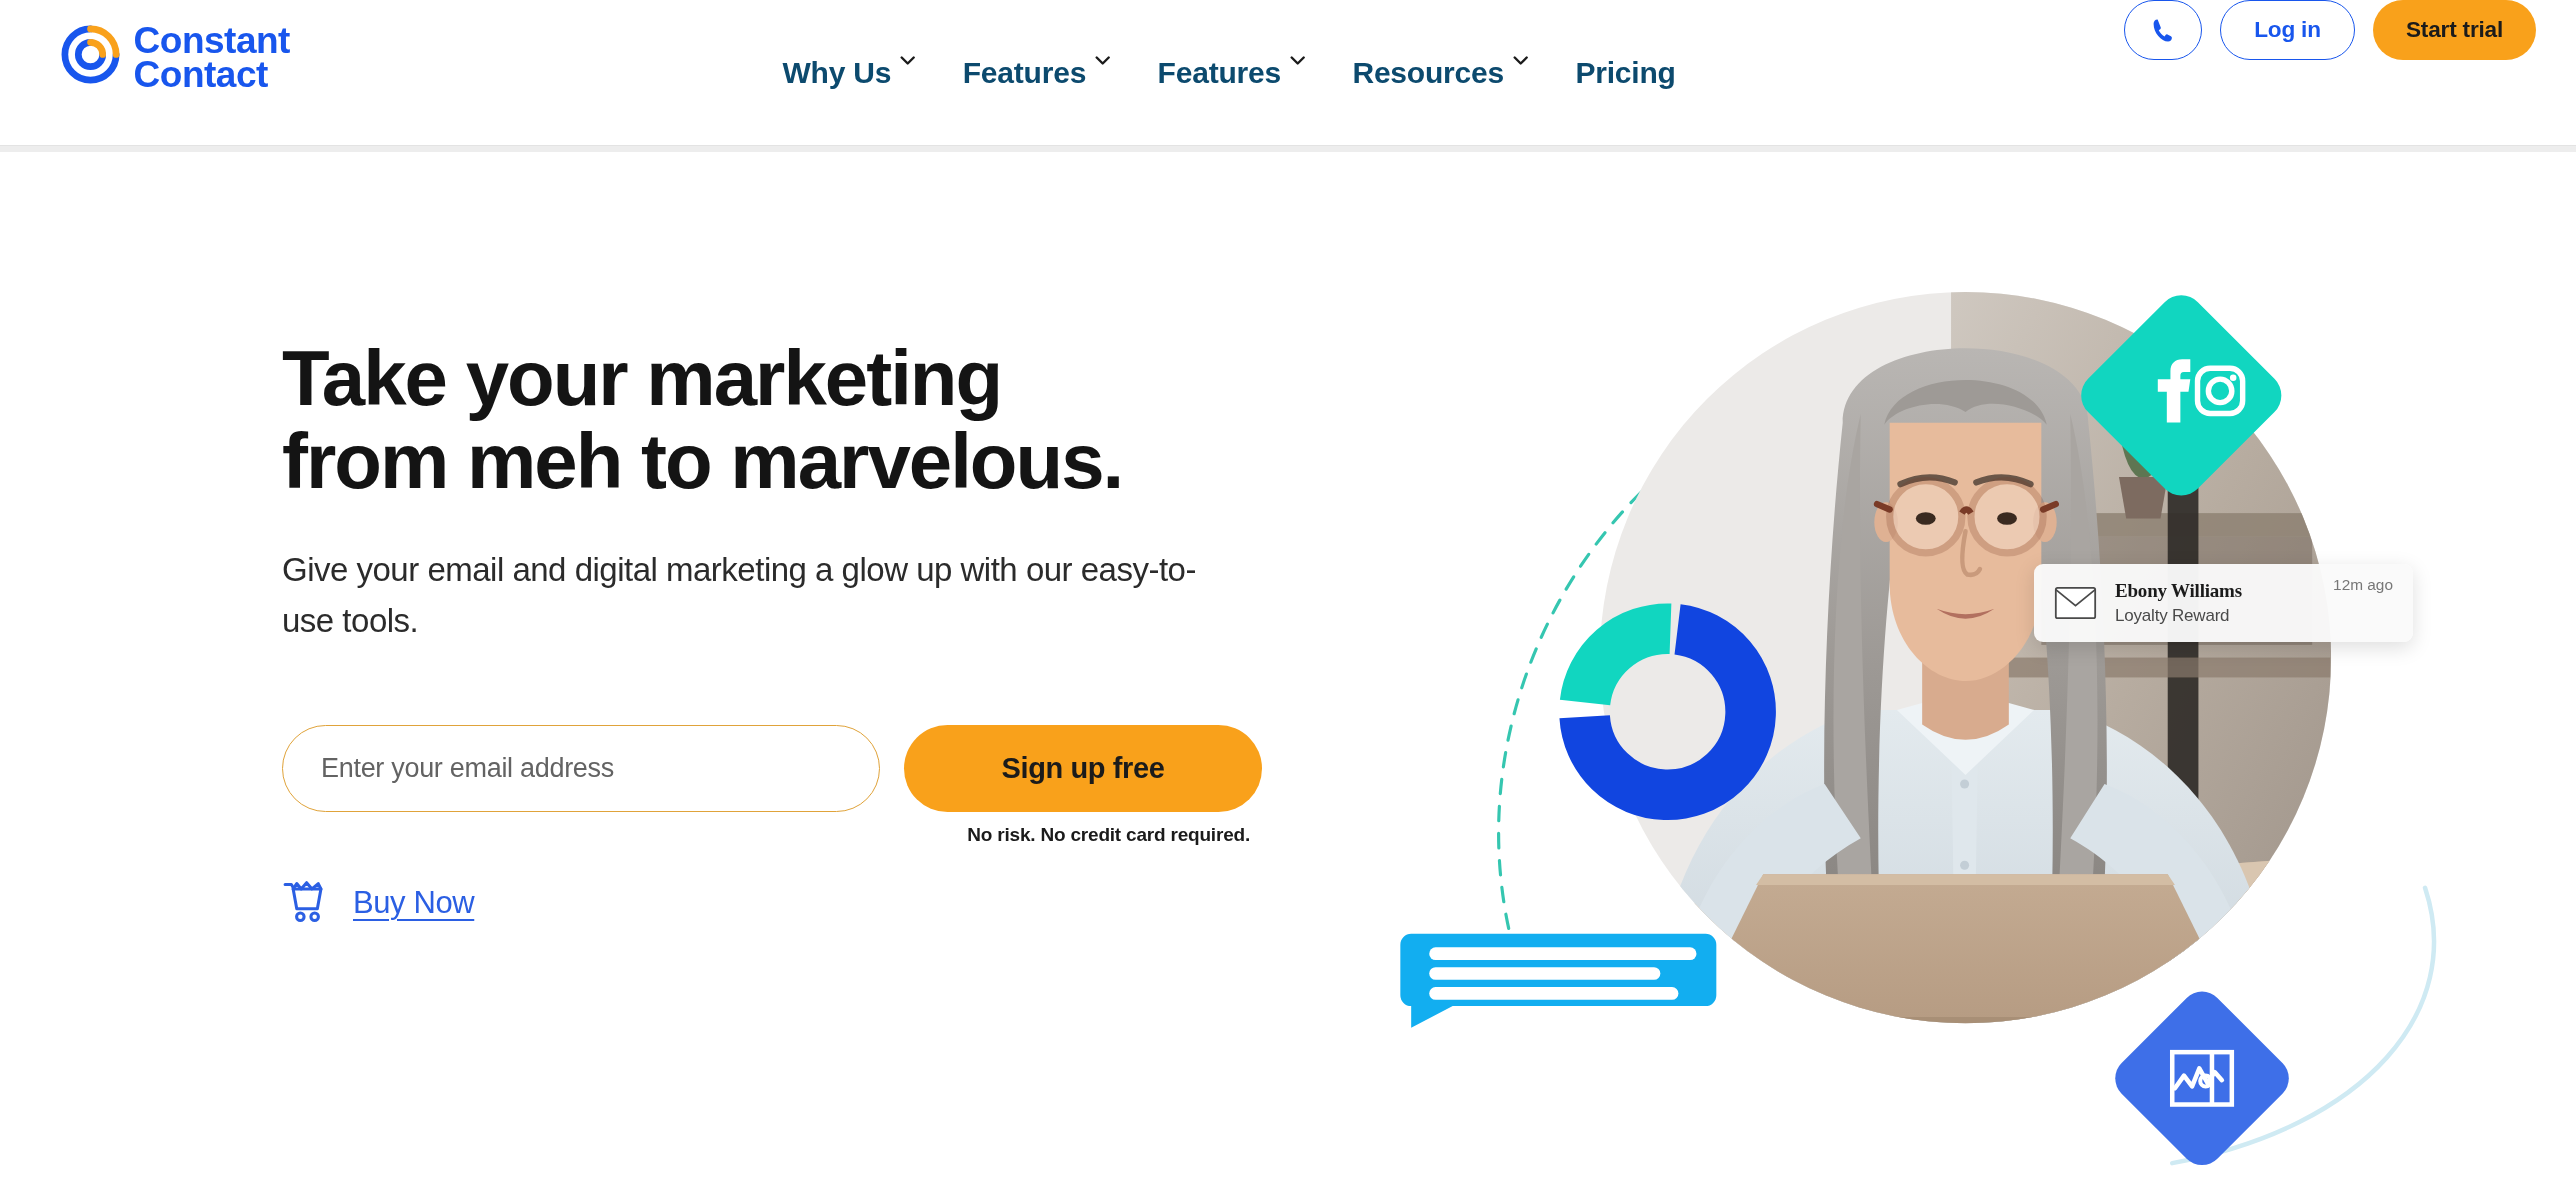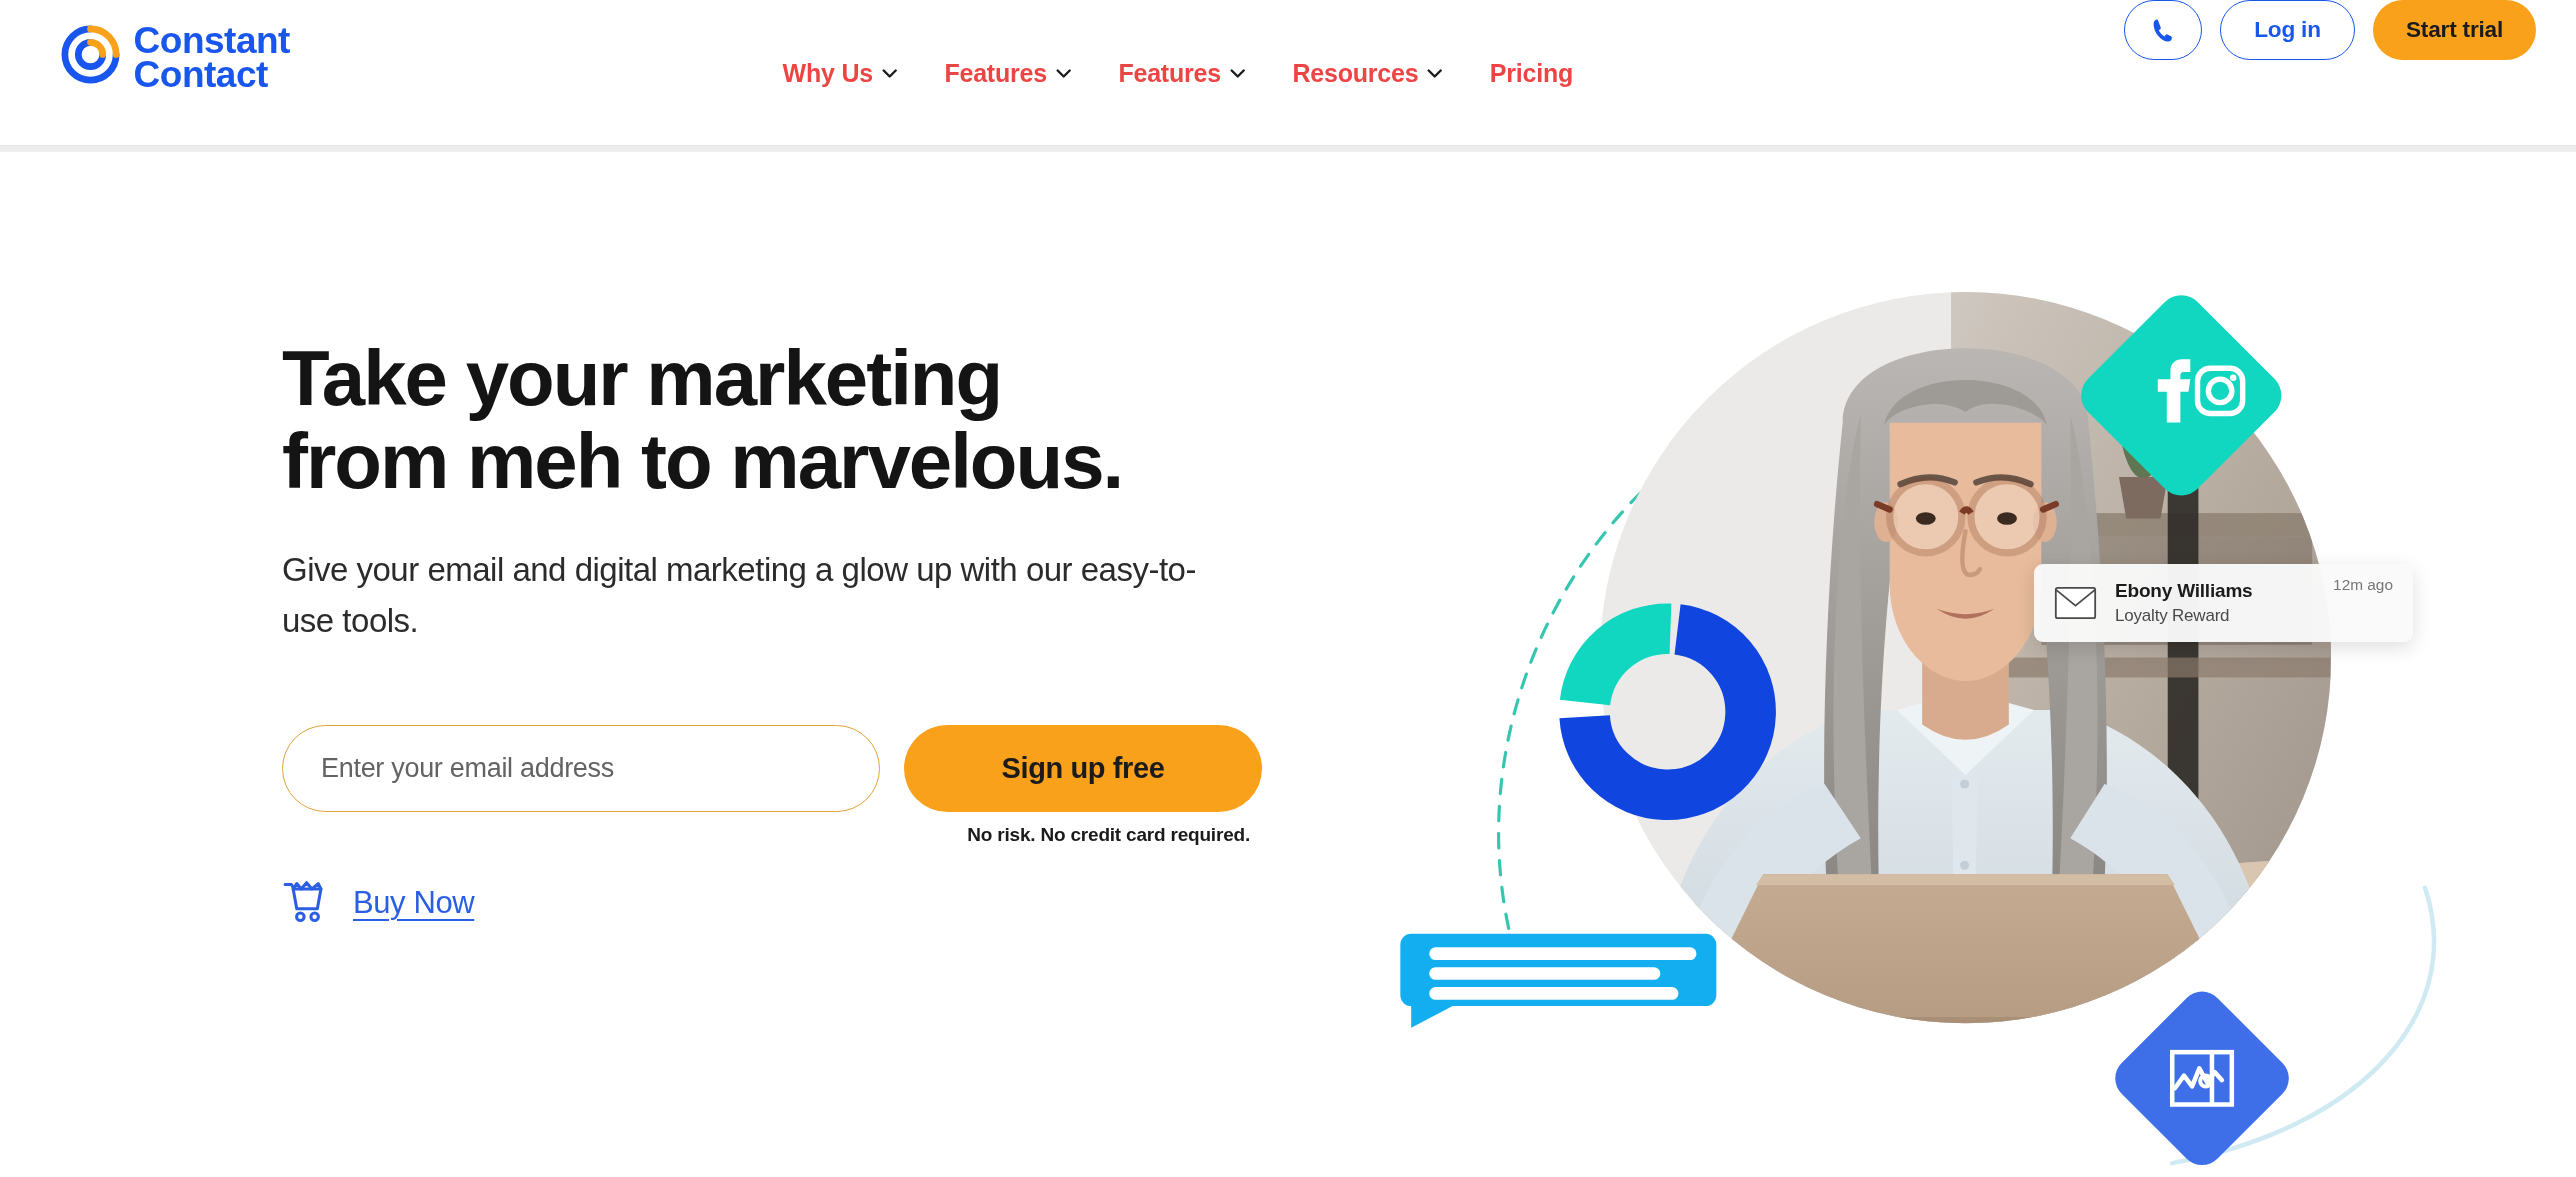--- a/index.html
+++ b/index.html
@@ -50,26 +50,26 @@
     position: absolute;
     left: 759px;
     top: 0;
     height: 146px;
     display: flex;
     align-items: center;
     gap: 0;
   }
   .nav-item {
     display: flex;
-    align-items: center;
+    align-items: flex-start;
     gap: 9px;
     padding: 9px 23.5px;
-    font-size: 25px;
-    font-weight: 700;
-    color: #ef4444;
+    font-size: 30px;
+    font-weight: 700;
+    color: #0c4a6e;
     cursor: pointer;
     white-space: nowrap;
     letter-spacing: -0.2px;
   }
   .chev {
     width: 15.4px; height: 9px;
     display: inline-block;
     flex: none;
   }
 
@@ -241,20 +241,21 @@
     align-items: center;
     padding: 0 20px;
     gap: 18px;
   }
   .notif-text { flex: 1; }
   .notif-name {
     font-size: 19px;
     font-weight: 700;
     color: #1b1b1b;
     letter-spacing: -0.2px;
+    font-family: Liberation Serif, serif;
   }
   .notif-sub {
     margin-top: 3.6px;
     font-size: 17px;
     color: #4a4a4a;
     letter-spacing: -0.2px;
   }
   .notif-time {
     position: absolute;
     right: 20px;

